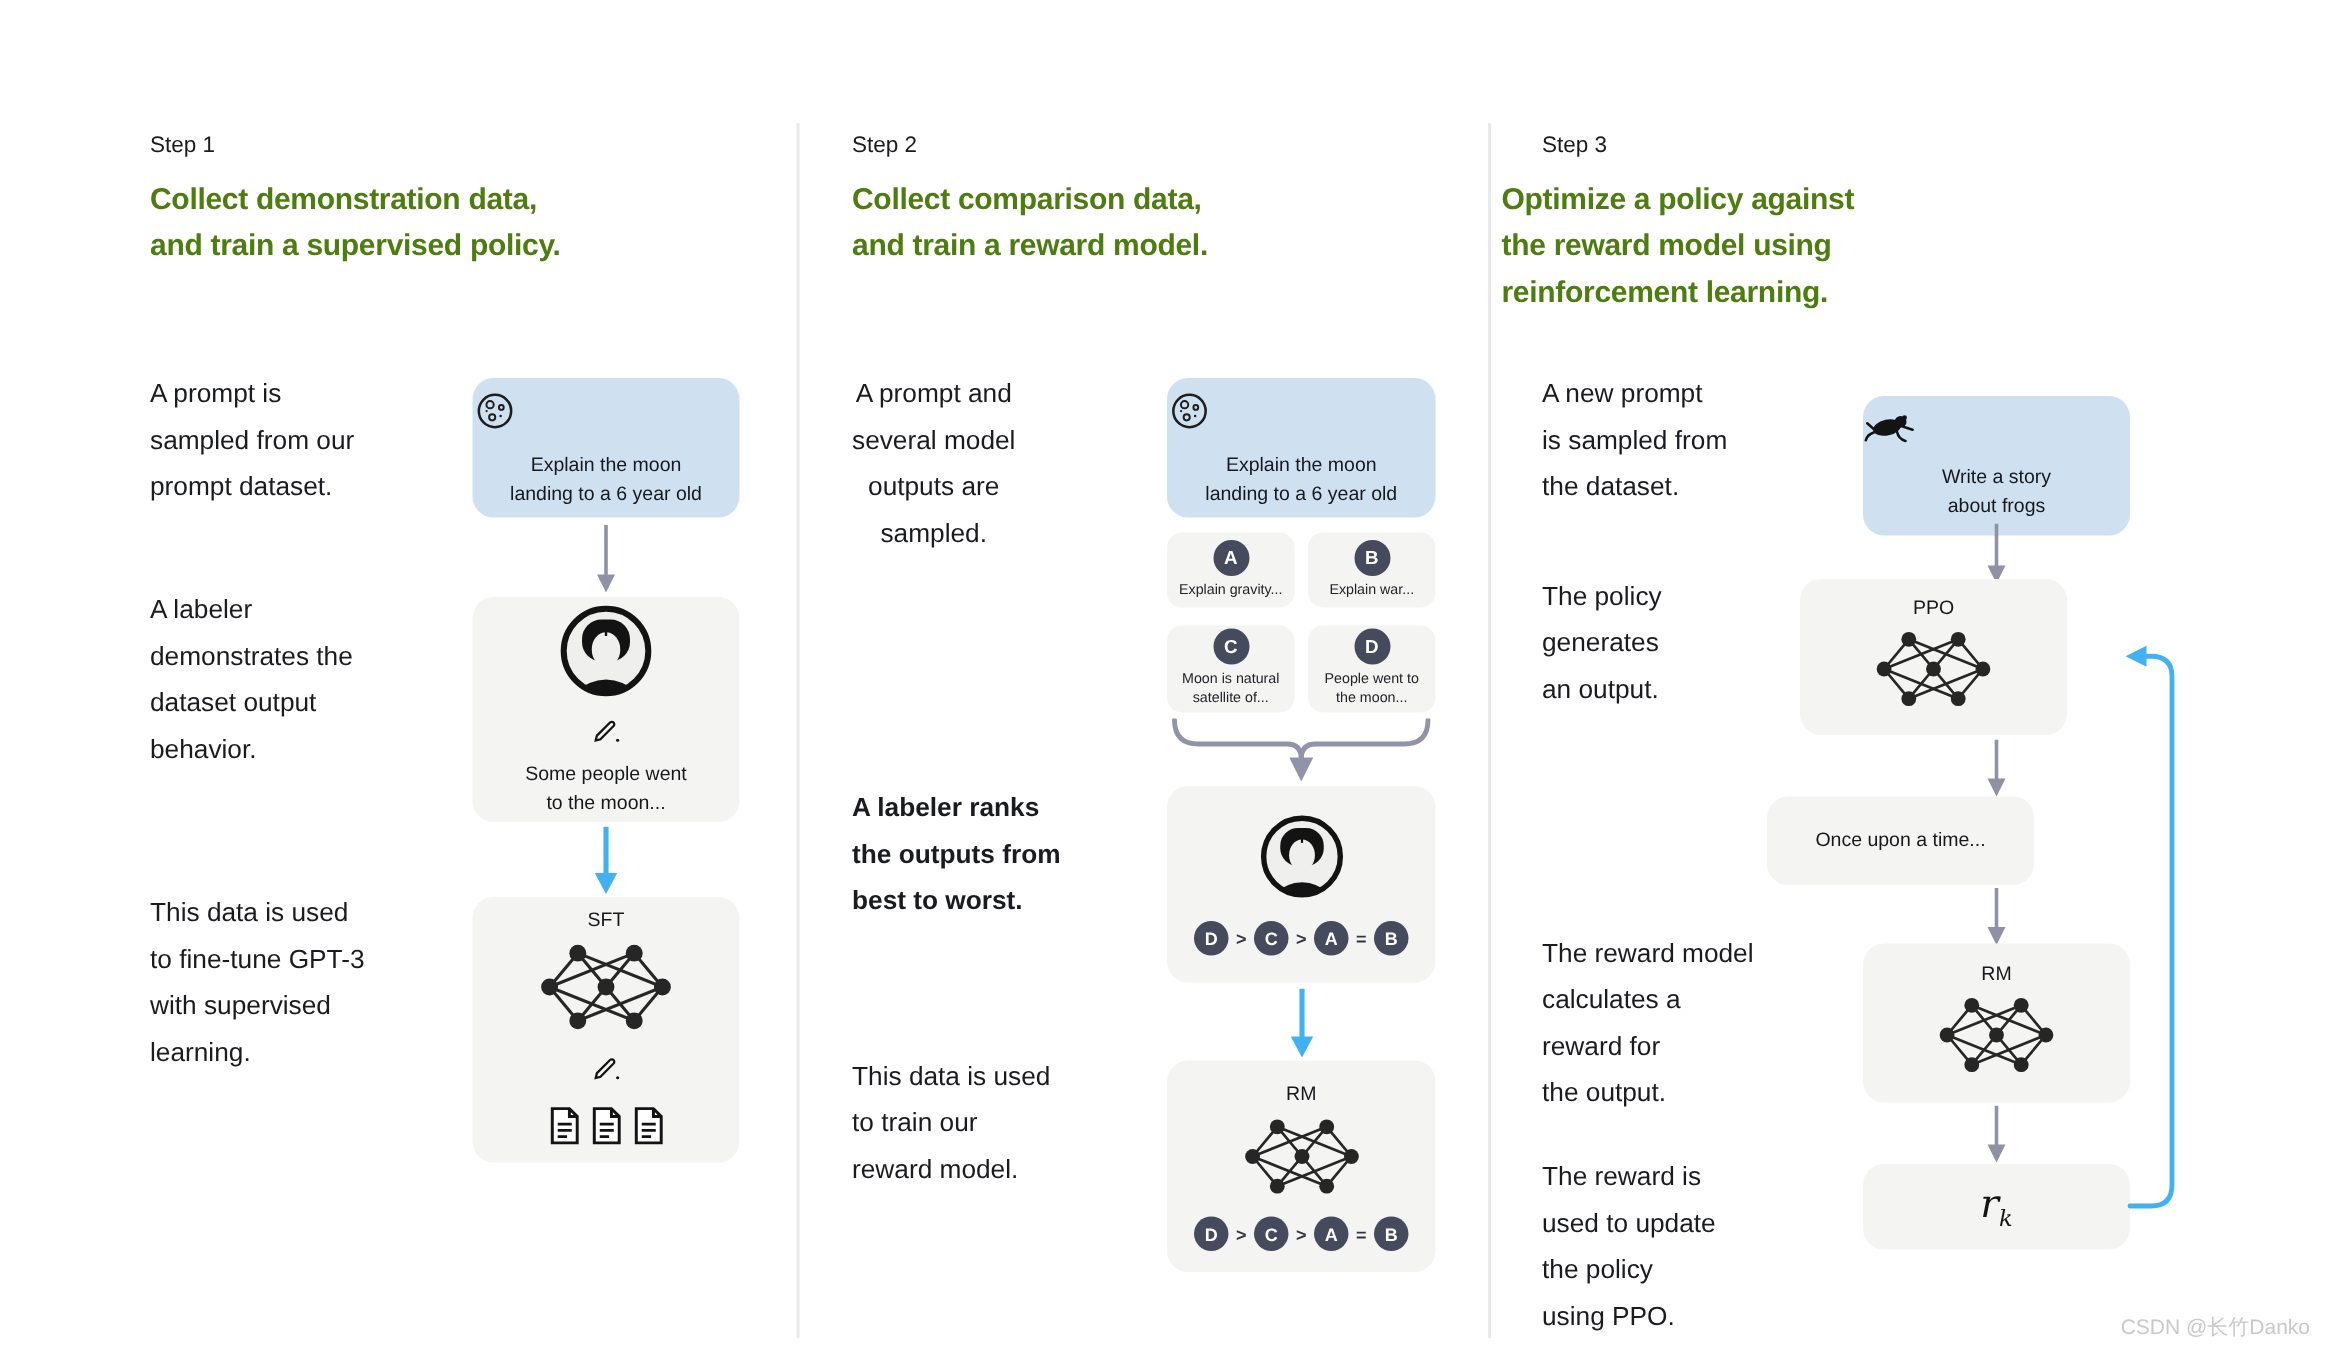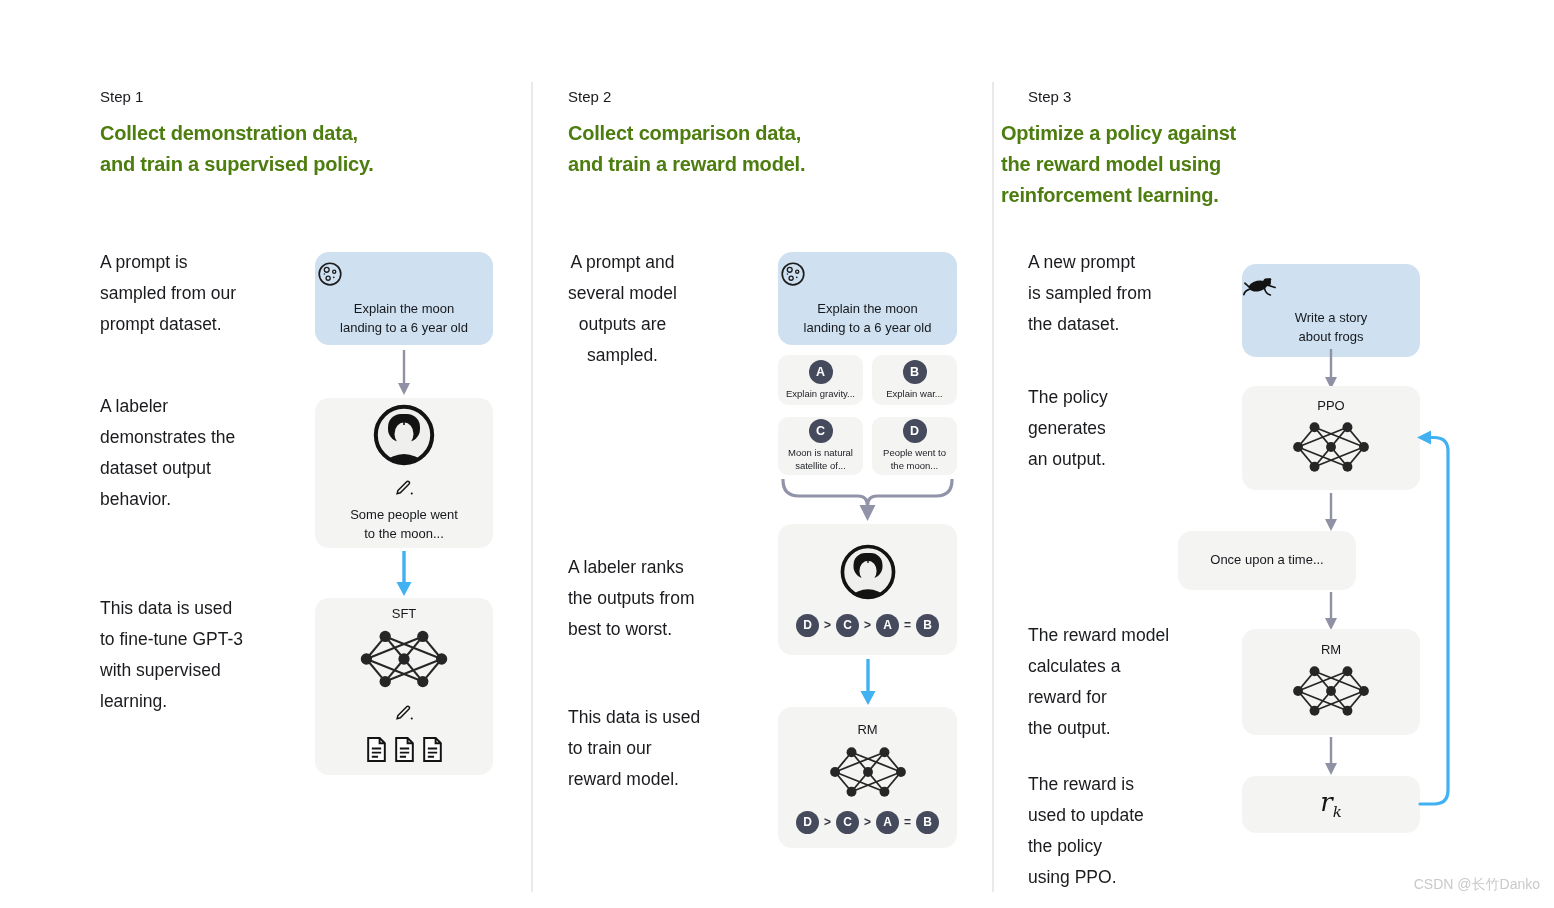--- a/index.html
+++ b/index.html
@@ -185,21 +185,21 @@
   </div>
 
   <div class="step-label" style="left:568px;top:88px;">Step 2</div>
   <h2 class="title" style="left:568px;top:118px;width:400px;">Collect comparison data,
 and train a reward model.</h2>
 
   <p class="body" style="left:568px;top:247px;text-align:center;">A prompt and
 several model
 outputs are
 sampled.</p>
-  <p class="body" style="left:568px;top:552px;">A labeler ranks
+  <p class="body" style="left:568px;top:523px;font-weight:bold;">A labeler ranks
 the outputs from
 best to worst.</p>
   <p class="body" style="left:568px;top:702px;">This data is used
 to train our
 reward model.</p>
 
   <div class="prompt-box" style="left:778px;top:252px;width:179px;height:93px;">
     <span>
       <svg width="30" height="30" viewBox="0 0 32 32">
         <circle cx="16" cy="16" r="11.5" fill="none" stroke="#1d1d1d" stroke-width="1.8"></circle>
@@ -343,21 +343,21 @@
     </span>
     <div class="box-text">Write a story
 about frogs</div>
   </div>
 
   <svg class="arrow" style="left:1323px;top:349px;" width="16" height="40">
     <line x1="8" y1="0" x2="8" y2="29" stroke="#8f91a4" stroke-width="2.4"></line>
     <polygon points="2,28 14,28 8,40" fill="#8f91a4"></polygon>
   </svg>
 
-  <div class="panel" style="left:1242px;top:386px;width:178px;height:104px;gap:6px;">
+  <div class="panel" style="left:1200px;top:386px;width:178px;height:104px;gap:6px;">
     <div class="net-label">PPO</div>
     <span>
       <svg width="84" height="56" viewBox="0 0 100 68">
         <g stroke="#262626" stroke-width="2.2">
           <line x1="30" y1="10" x2="10" y2="34"></line>
             <line x1="30" y1="10" x2="50" y2="34"></line>
             <line x1="30" y1="10" x2="90" y2="34"></line>
           <line x1="70" y1="10" x2="10" y2="34"></line>
             <line x1="70" y1="10" x2="50" y2="34"></line>
             <line x1="70" y1="10" x2="90" y2="34"></line>

